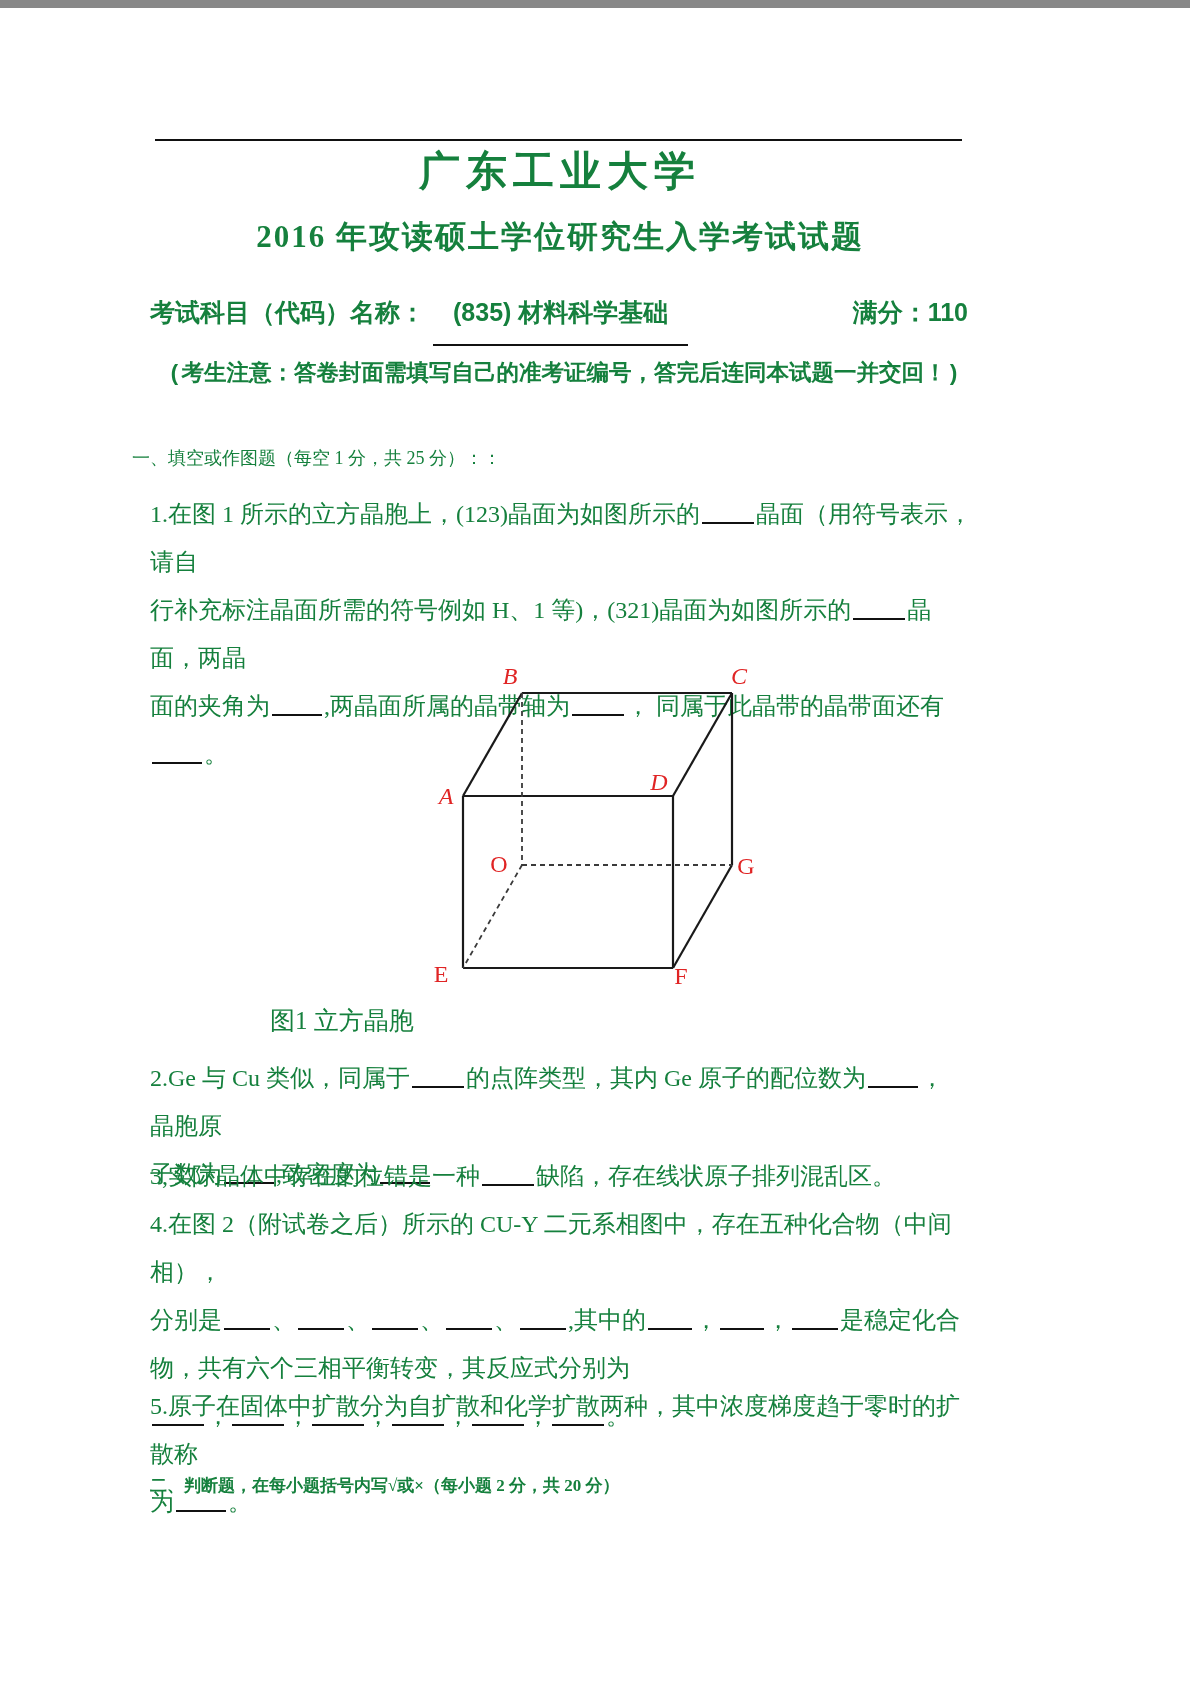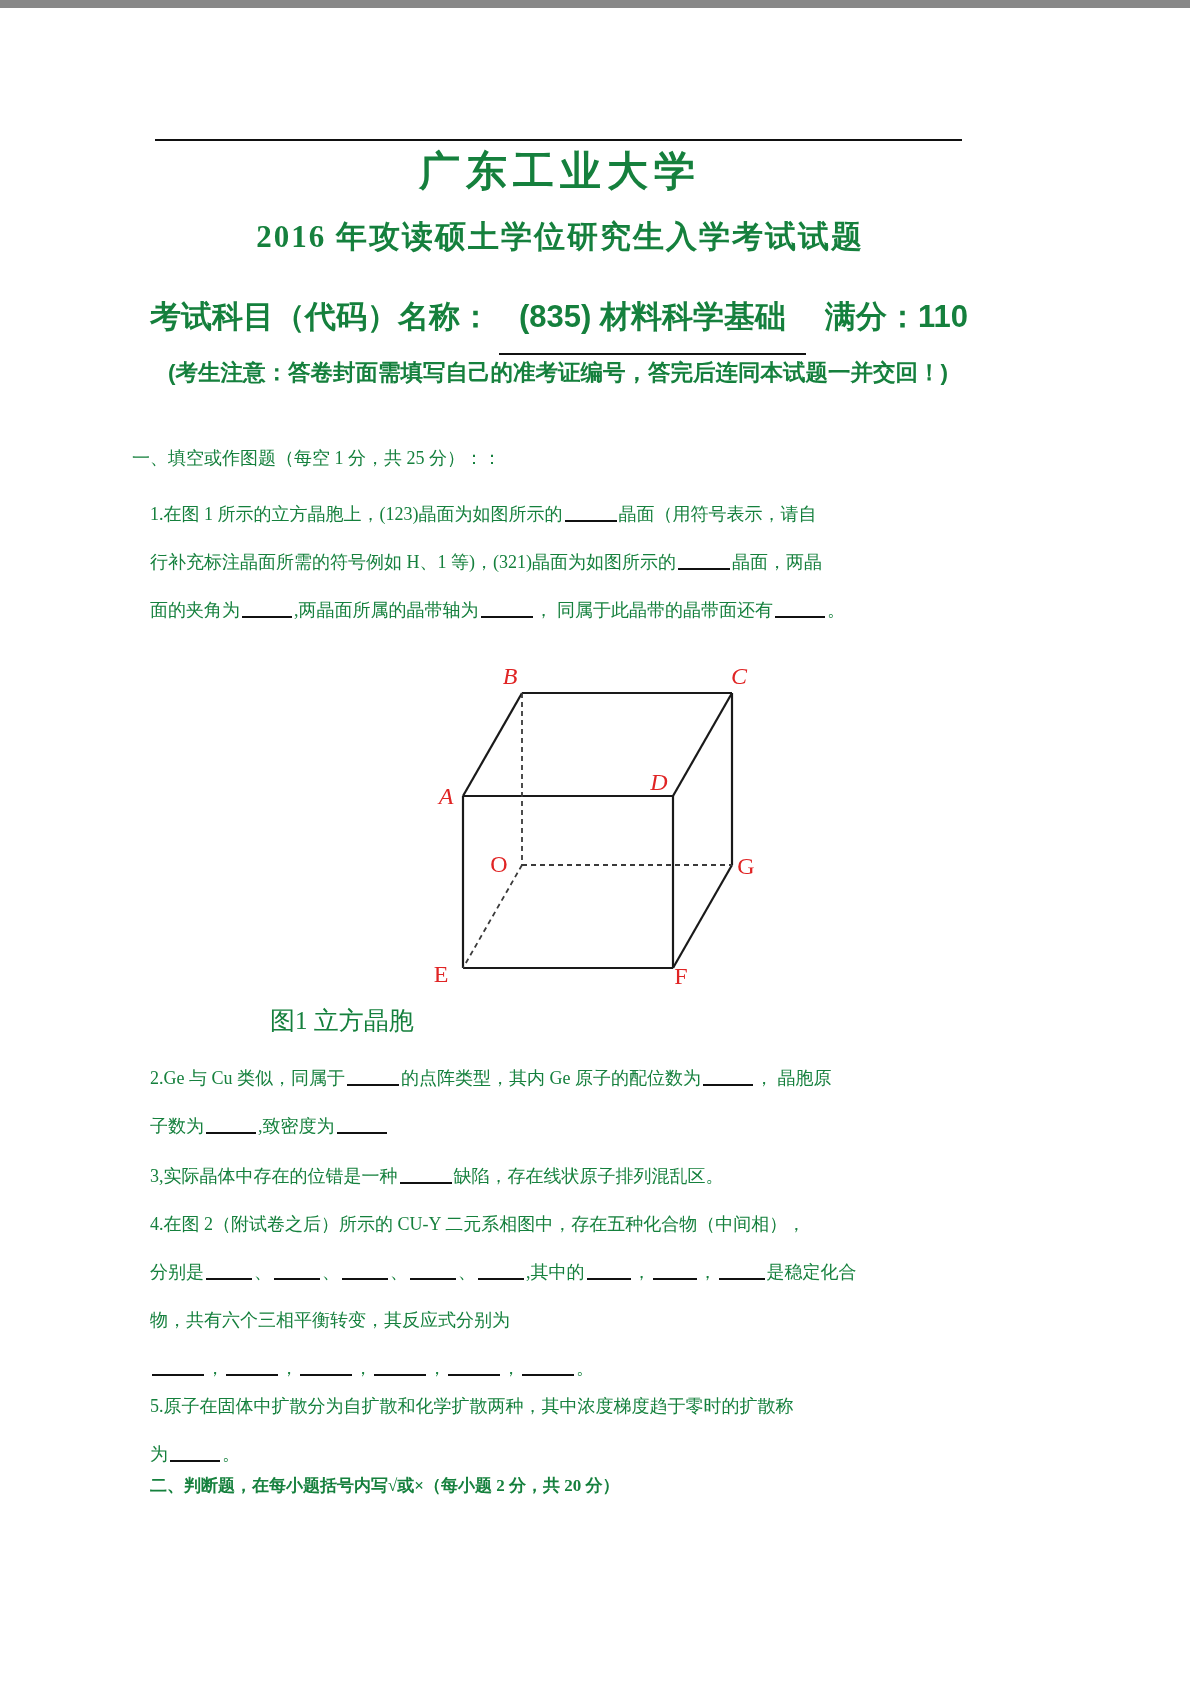--- a/index.html
+++ b/index.html
@@ -23,42 +23,42 @@
   }
   .subtitle{
     position:absolute;left:150px;top:208px;width:820px;
     text-align:center;
     font-size:31px;font-weight:bold;letter-spacing:2px;
   }
   .subject-row{
     position:absolute;left:150px;top:288px;width:820px;
     display:flex;align-items:baseline;
     font-family:"Liberation Sans","DejaVu Sans",sans-serif;
-    font-size:31px;
+    font-size:25px;
   }
   .subject-label{font-weight:600;}
   .subject-value{
     font-weight:bold;
     border-bottom:2px solid #111;
     padding:0 20px 15px 20px;
     margin-left:8px;
   }
   .score{font-weight:bold;margin-left:auto;margin-right:2px;}
   .notice{
     position:absolute;left:168px;top:349px;width:800px;
-    font-family:Liberation Sans, sans-serif;
+    font-family:Liberation Mono, monospace;
     font-size:22.5px;font-weight:bold;
   }
   .s-head-serif{
     position:absolute;left:132px;top:438px;width:820px;
     font-size:18px;
   }
   .block{
     position:absolute;left:150px;width:822px;
-    font-size:18px;line-height:48px;
+    font-size:24px;line-height:48px;
   }
   .blank{
     display:inline-block;height:2px;background:#111;
     vertical-align:-2px;margin:0 2px;
   }
   .caption{
     position:absolute;left:270px;top:996px;width:700px;
     text-align:left;font-size:25px;
   }
   .figure-svg{position:absolute;left:398px;top:608px;}

